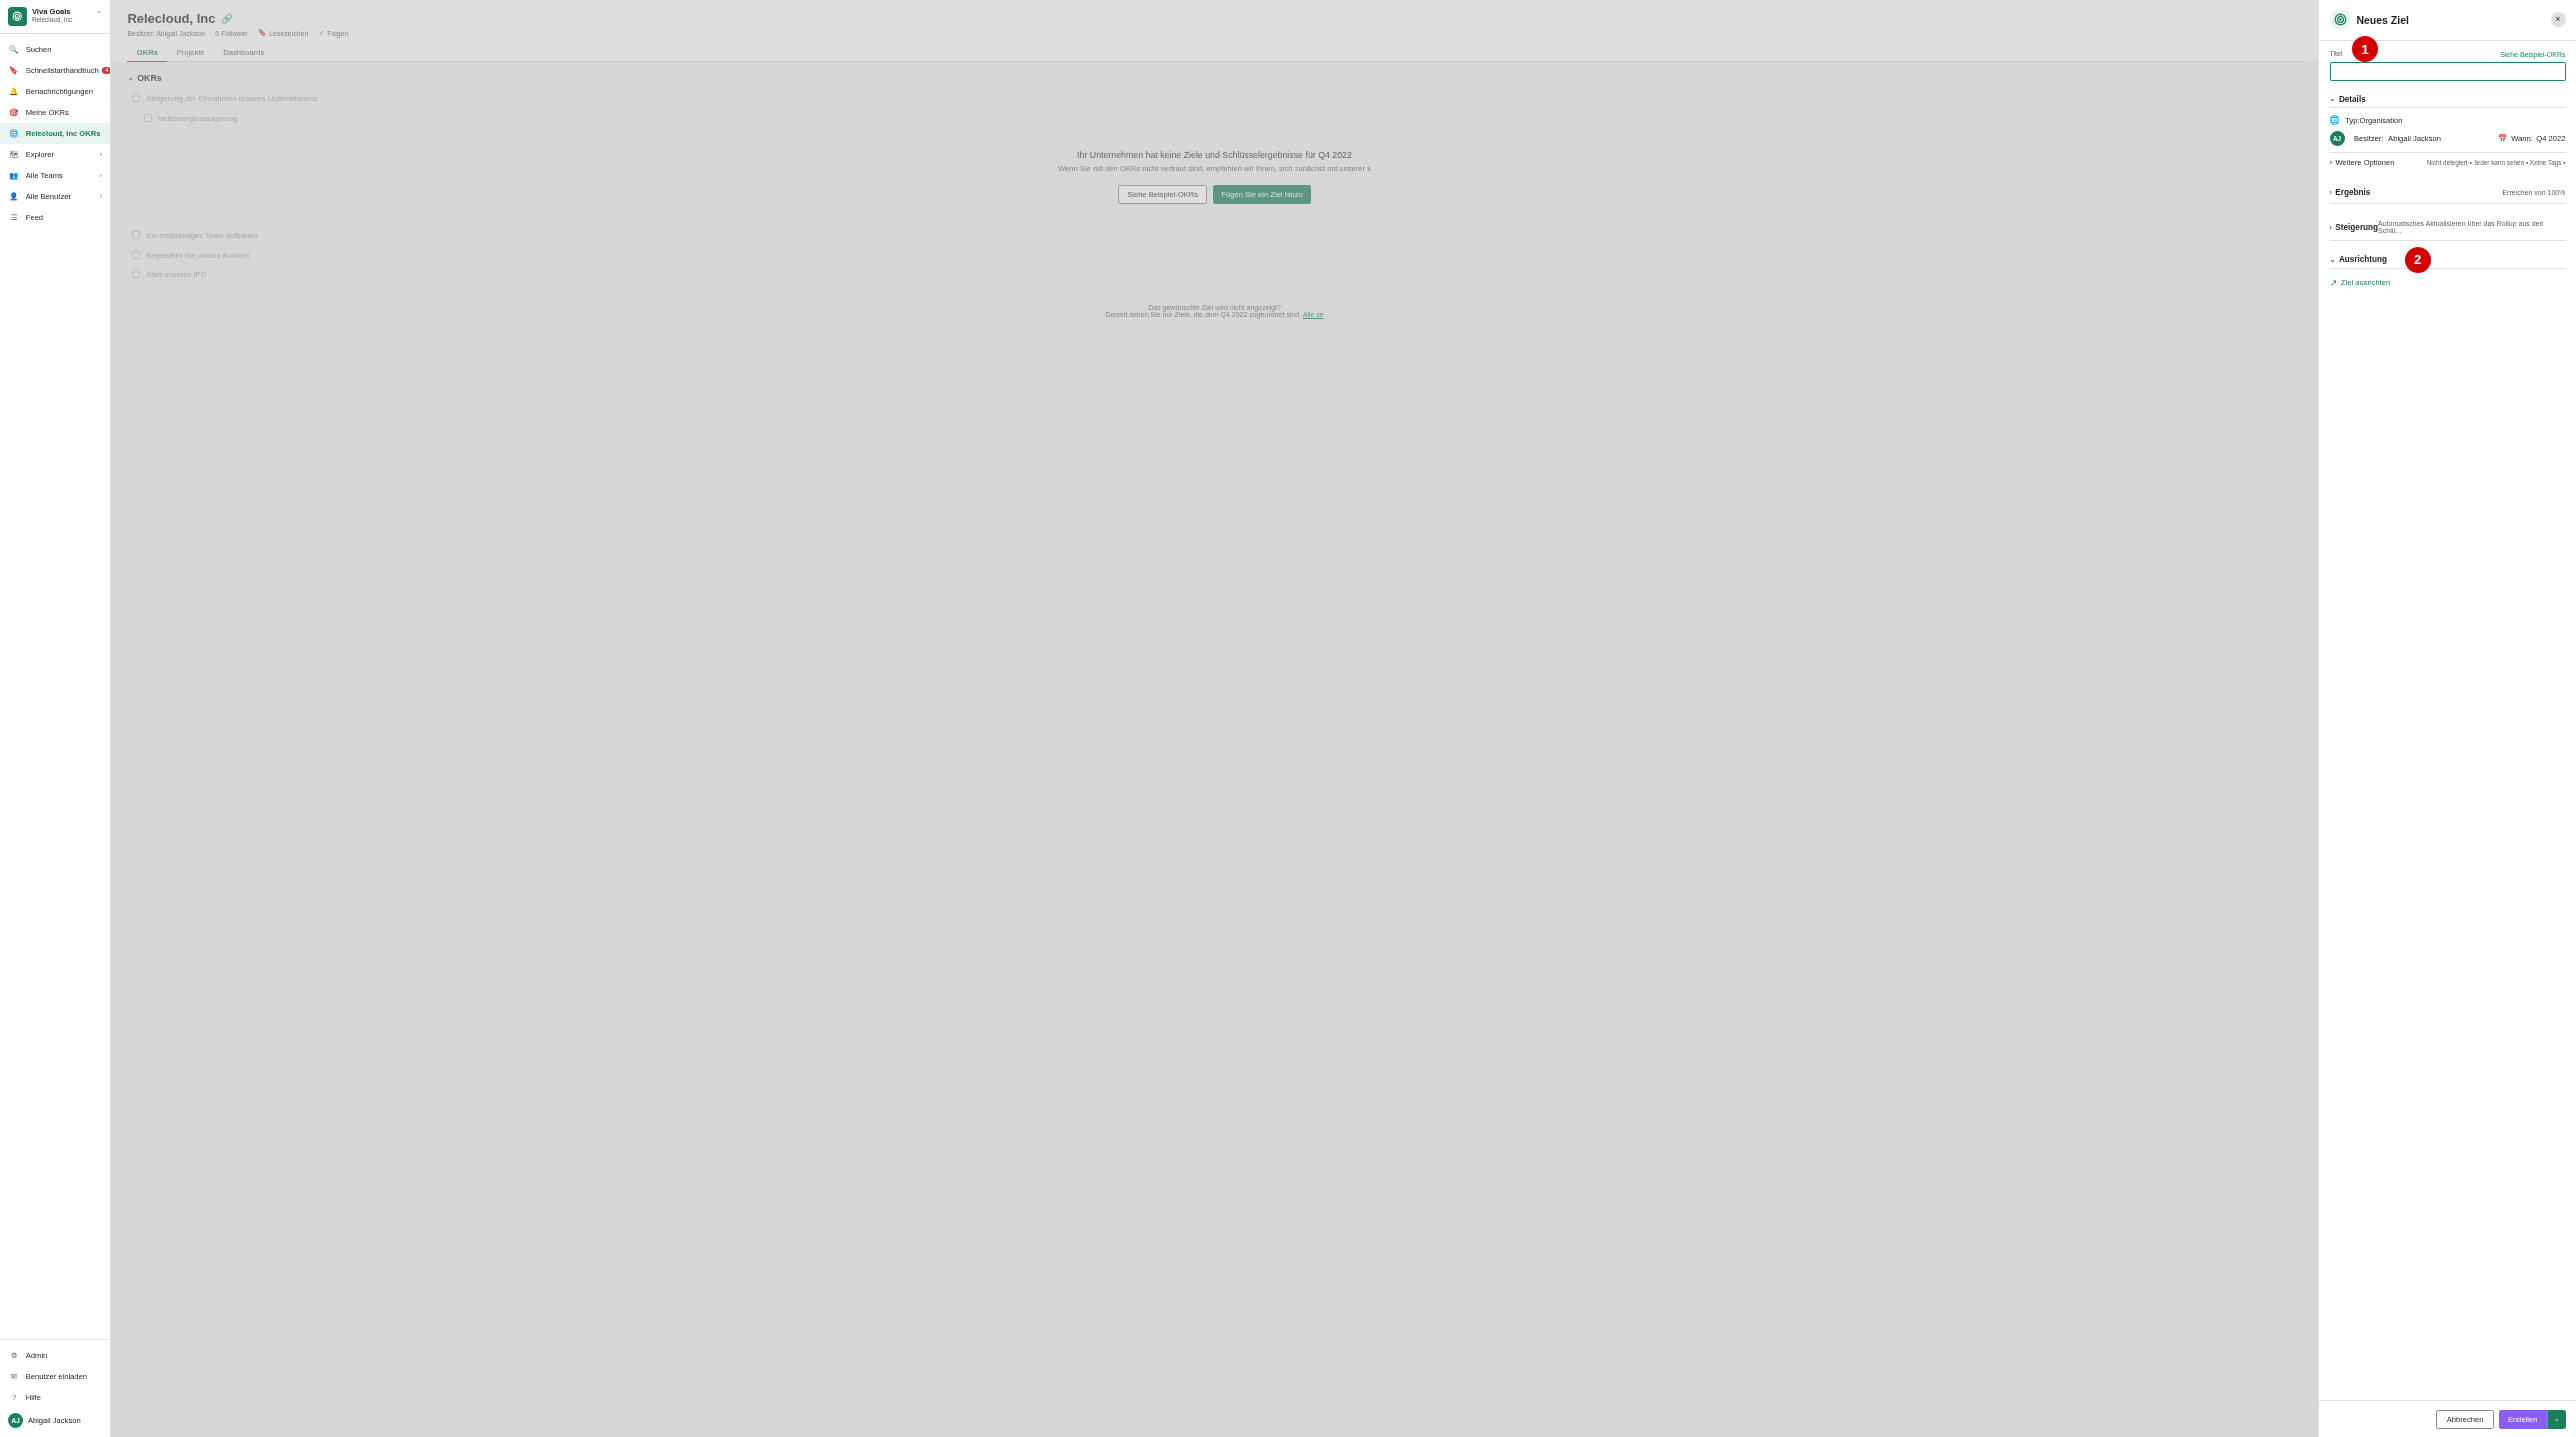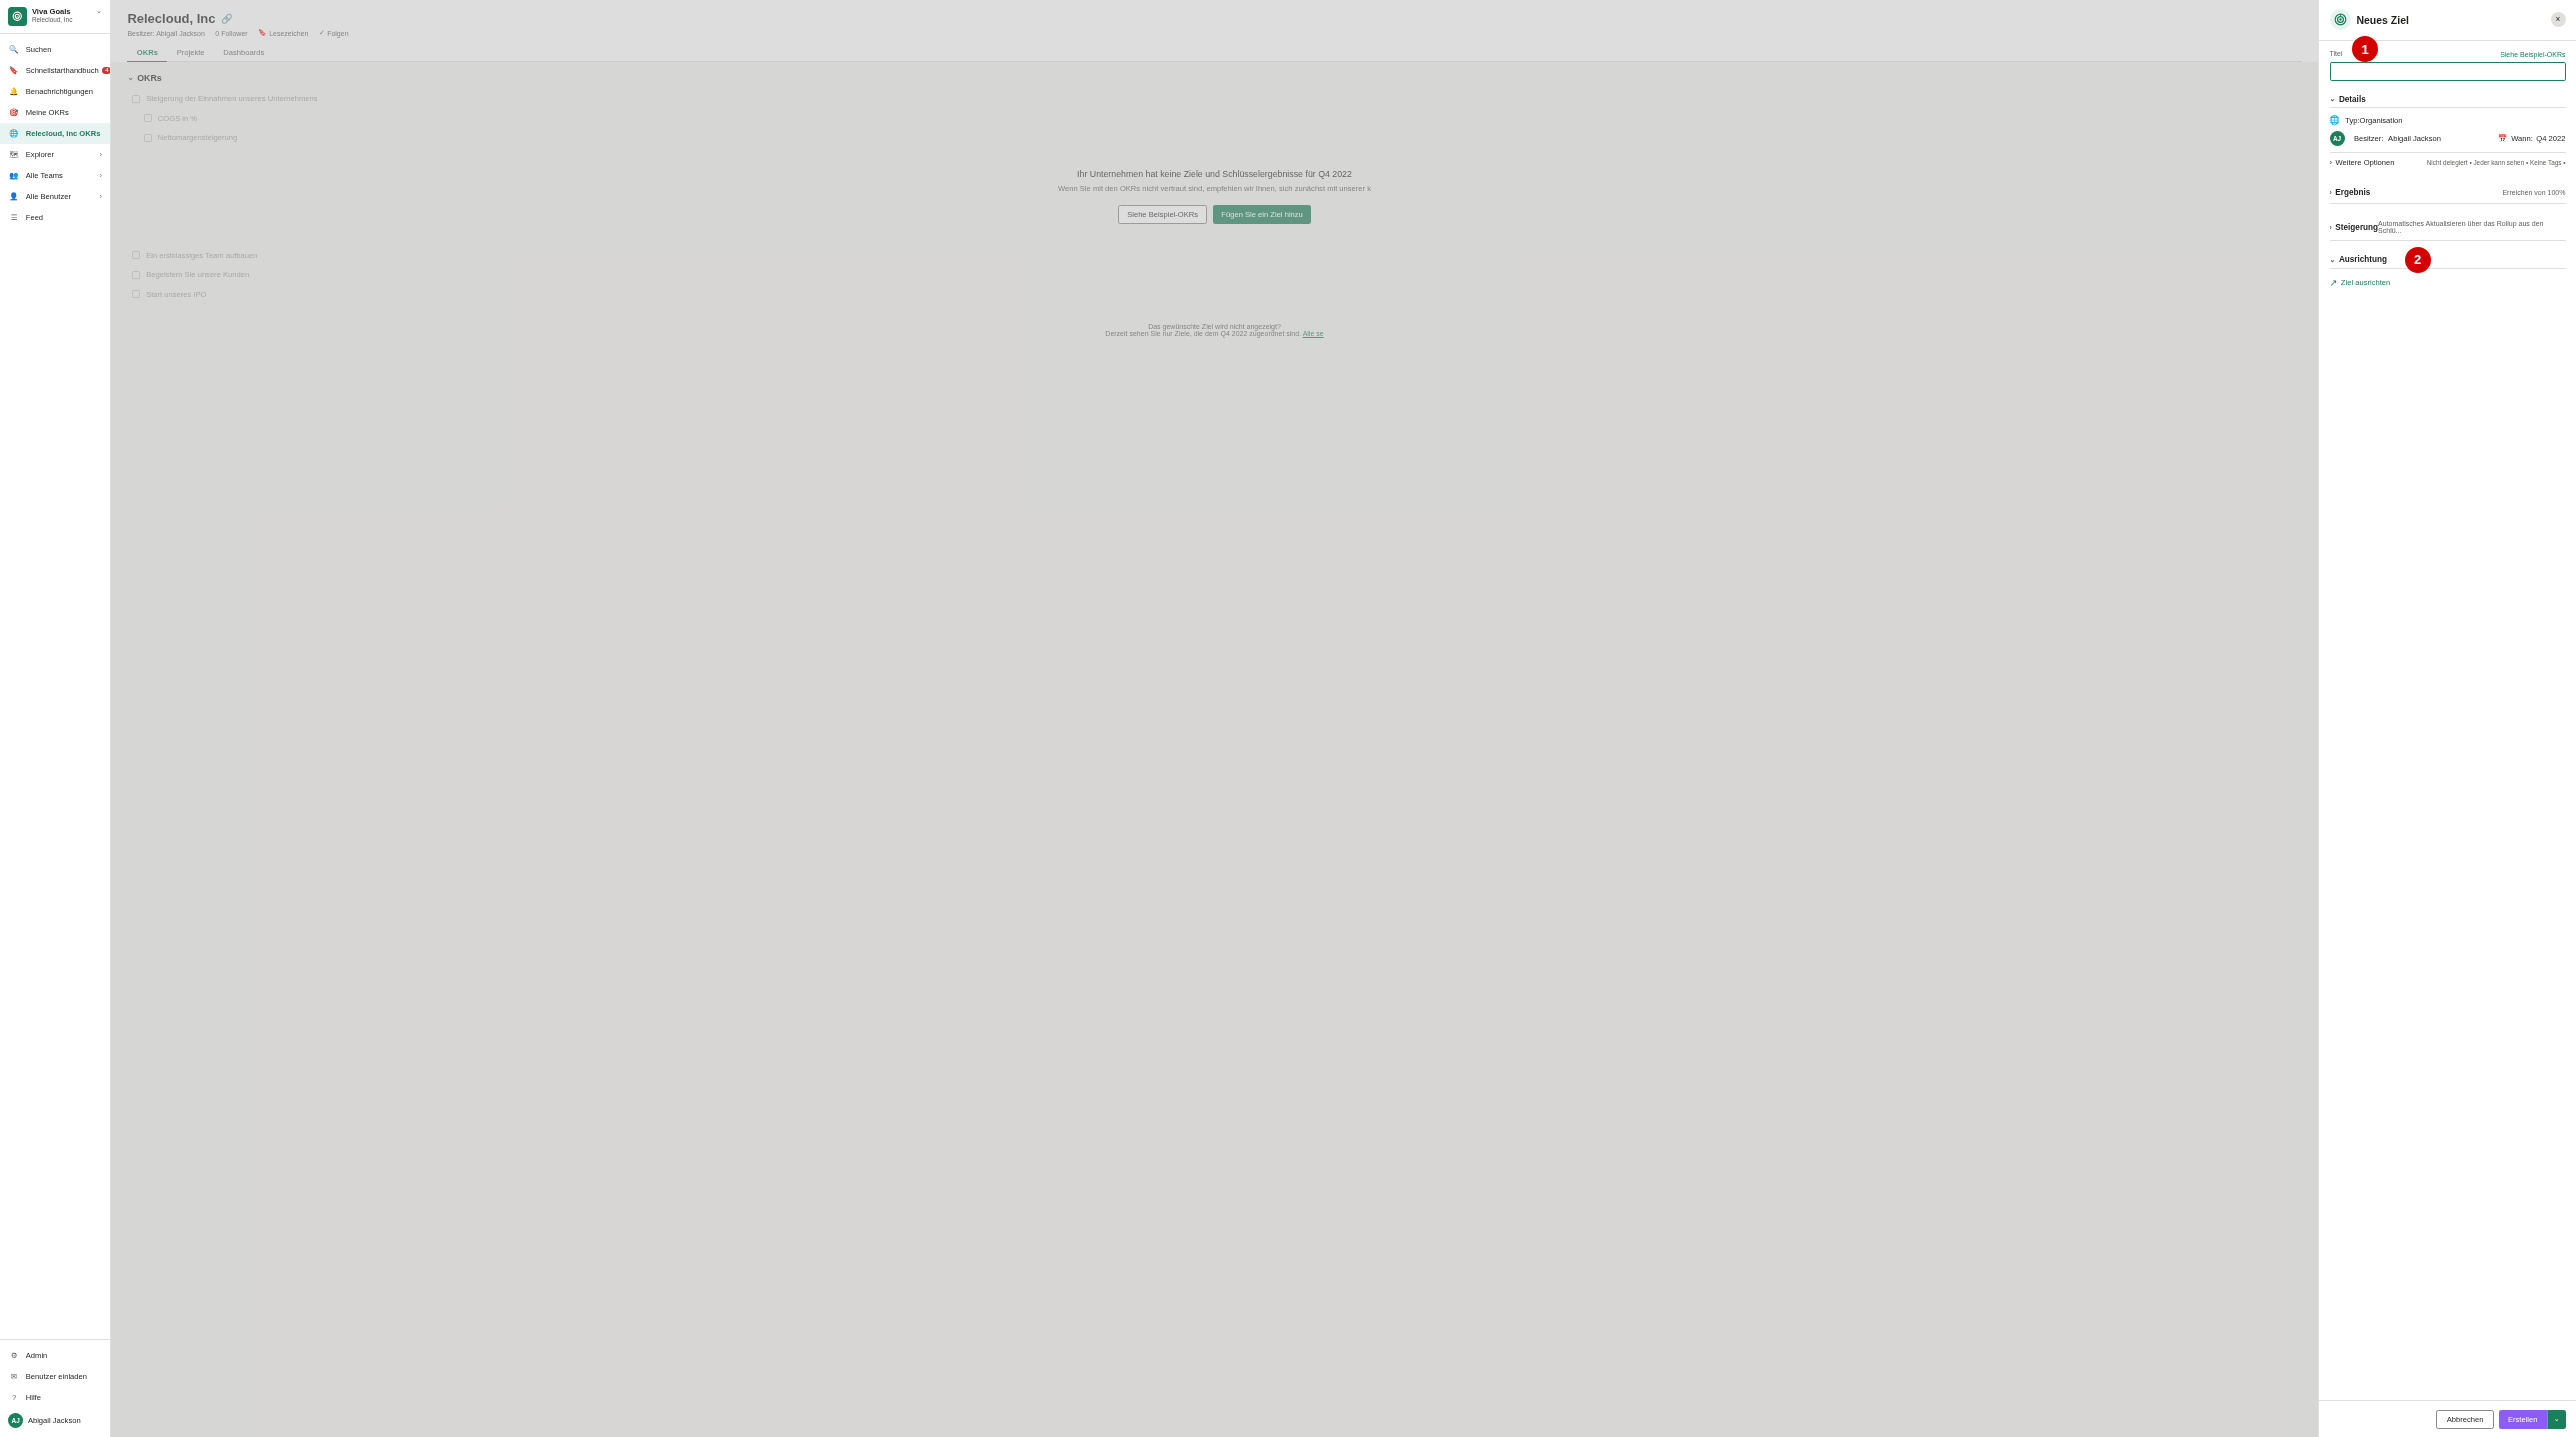--- a/index.html
+++ b/index.html
@@ -147,21 +147,21 @@
       font-weight: 600;
       color: #201f1e;
       display: flex;
       align-items: center;
       gap: 3.5px;
       margin-bottom: 8.2px;
     }
     .okr-list { display: flex; flex-direction: column; gap: 3.5px; }
     .okr-item {
       display: flex;
-      align-items: center;
+      align-items: flex-start;
       gap: 5.9px;
       padding: 3.5px 4.7px;
       border-radius: 2.3px;
       color: #a19f9d;
       font-size: 7.6px;
     }
     .okr-item .checkbox {
       width: 8.2px; height: 8.2px;
       border: 0.9px solid #c8c6c4;
       border-radius: 1.2px;
@@ -533,24 +533,20 @@
       <span style="font-size:7.6px;color:#605e5c;">⌄</span>
       <span>OKRs</span>
     </div>
     <div class="okr-list">
       <div class="okr-item">
         <span class="checkbox"></span>
         <span>Steigerung der Einnahmen unseres Unternehmens</span>
       </div>
       <div class="okr-item" style="padding-left:16.4px;">
         <span class="checkbox"></span>
-        <span>COGS in %</span>
-      </div>
-      <div class="okr-item" style="padding-left:16.4px;">
-        <span class="checkbox"></span>
         <span>Nettomargensteigerung</span>
       </div>
     </div>
 
     <div class="empty-state">
       <div class="empty-title">Ihr Unternehmen hat keine Ziele und Schlüsselergebnisse für Q4 2022</div>
       <div class="empty-sub">Wenn Sie mit den OKRs nicht vertraut sind, empfehlen wir Ihnen, sich zunächst mit unserer k</div>
       <div class="btn-row">
         <button class="btn-outline">Siehe Beispiel-OKRs</button>
         <button class="btn-primary">Fügen Sie ein Ziel hinzu</button>

